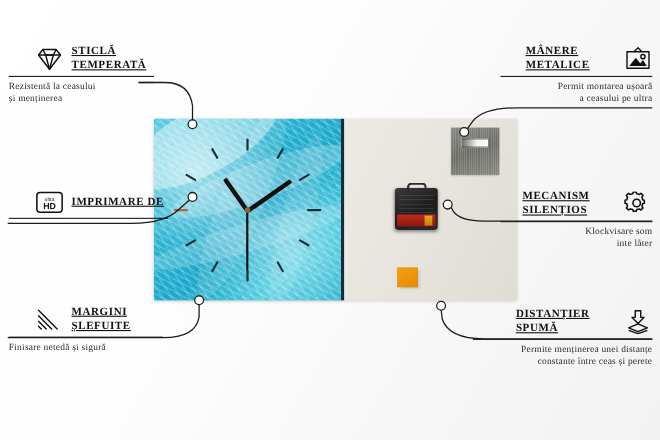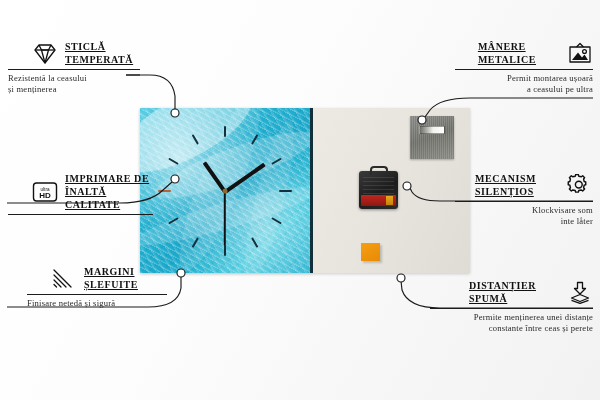--- a/index.html
+++ b/index.html
@@ -182,27 +182,26 @@
     <div class="head">
       <span class="ico">
         <svg width="26" height="22" viewBox="0 0 26 22">
           <rect x="1.5" y="2" width="23" height="18" rx="3" fill="none" stroke="#111" stroke-width="1.4"></rect>
           <text x="13" y="9.6" font-family="Liberation Sans, sans-serif" font-size="4.6" text-anchor="middle" fill="#111">ultra</text>
           <text x="13" y="17.2" font-family="Liberation Sans, sans-serif" font-size="8" font-weight="bold" text-anchor="middle" fill="#111">HD</text>
         </svg>
       </span>
       <span class="title">
         <span>IMPRIMARE DE</span><br>
-        <span>ÎNALTĂ CALITATE</span>
-      </span>
-    </div>
-    <div class="rule"></div>
-  </div>
-
-  <div class="callout left" style="left:8px;top:265px;width:140px;margin-left:19px;">
+      </span>
+    </div>
+    <div class="rule"></div>
+  </div>
+
+  <div class="callout left" style="left:8px;top:277px;width:140px;">
     <div class="head">
       <span class="ico">
         <svg width="26" height="22" viewBox="0 0 26 22">
           <g stroke="#111" stroke-width="1.25" stroke-linecap="round">
             <line x1="3" y1="2" x2="20" y2="19"></line>
             <line x1="3" y1="7" x2="15" y2="19"></line>
             <line x1="3" y1="12" x2="10" y2="19"></line>
             <line x1="3" y1="16.5" x2="5.5" y2="19"></line>
           </g>
         </svg>

